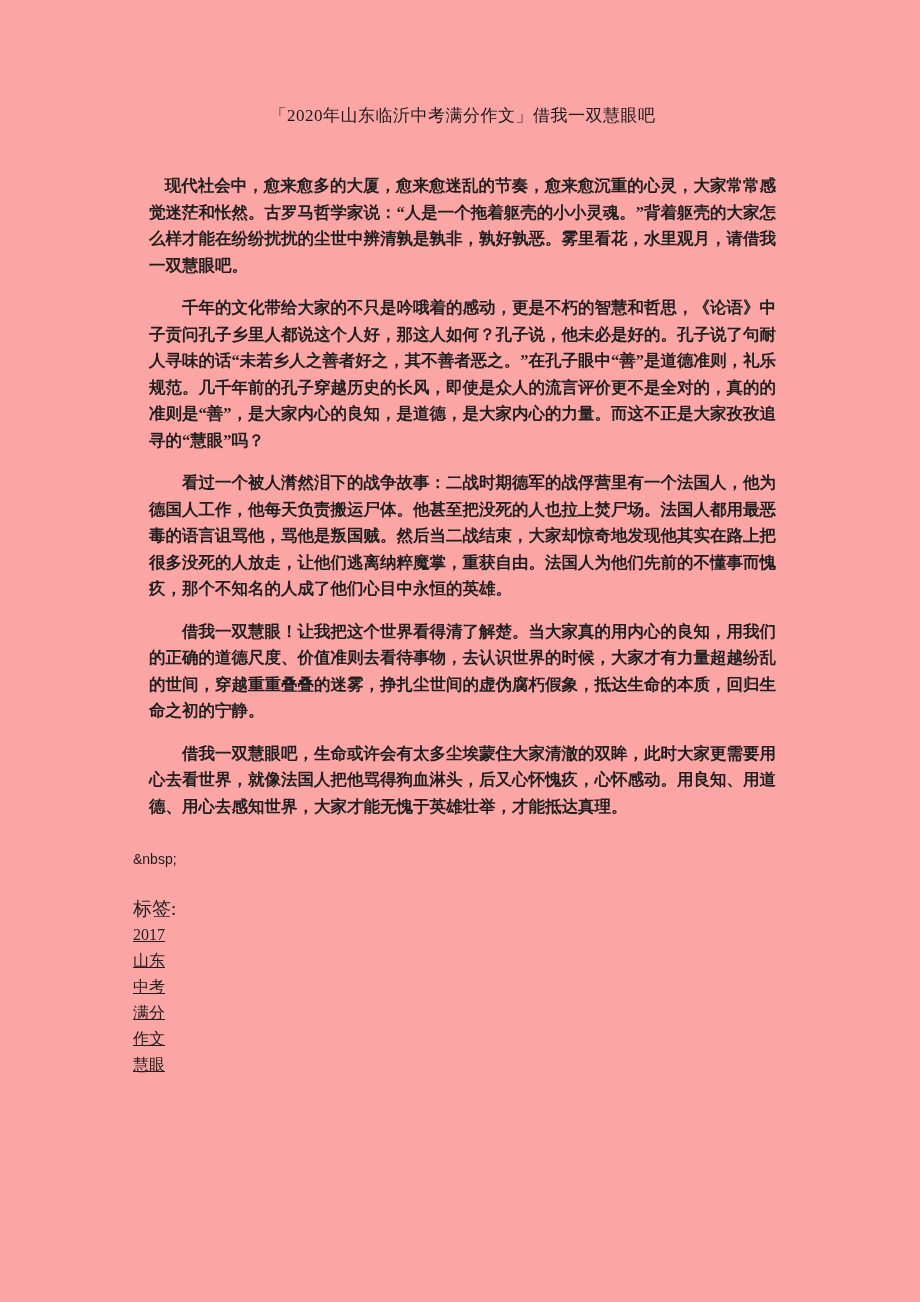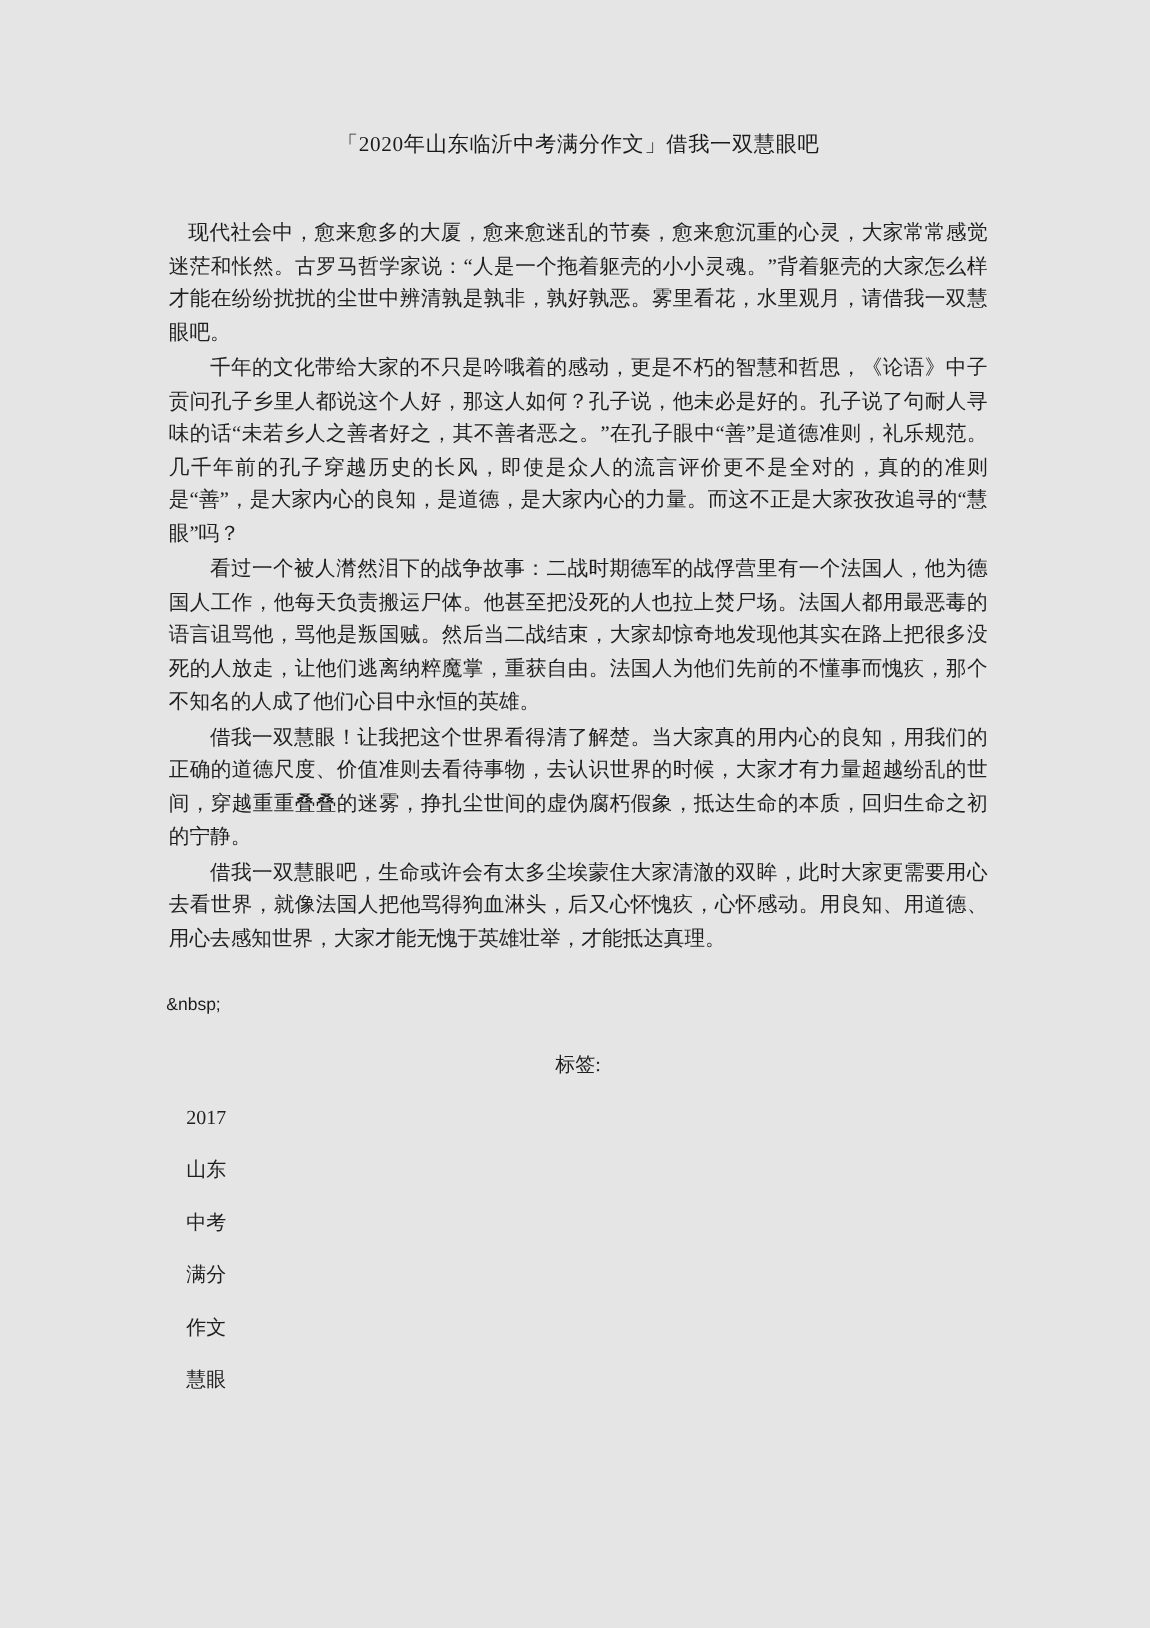--- a/index.html
+++ b/index.html
@@ -5,21 +5,21 @@
   html, body {
     margin: 0;
     padding: 0;
     background: #ffffff;
   }
   .page {
     position: relative;
     width: 920px;
     height: 1302px;
     box-sizing: border-box;
-    background: #e5e5e5;
+    background: #fca5a5;
     padding: 104px 128px 0 133px;
     font-family: "Liberation Serif", "DejaVu Serif", serif;
     color: #1f1f1f;
     overflow: hidden;
   }
   .doc-title {
     margin: 0;
     font-size: 17px;
     font-weight: 400;
     line-height: 24px;
@@ -27,50 +27,51 @@
     color: #1a1a1a;
     letter-spacing: 0.5px;
   }
   .doc-body {
     margin-top: 45px;
     font-size: 16.5px;
     line-height: 26.5px;
     text-align: justify;
   }
   .para {
-    margin: 2px;
+    margin: 16px;
     padding: 0;
     text-indent: 2em;
+    font-weight: bold;
   }
   .para.p-first {
     text-indent: 0.95em;
   }
   .nbsp-line {
     margin-top: 26px;
     font-family: "Liberation Sans", "DejaVu Sans", sans-serif;
     font-size: 14px;
     line-height: 26px;
     color: #1a1a1a;
   }
   .tags-label {
     margin-top: 24px;
-    font-size: 16px;
+    font-size: 19px;
     line-height: 26px;
-    text-align: center;
   }
   .tag-list {
     list-style: none;
     margin: 0;
     padding: 0;
     font-size: 16px;
     line-height: 26px;
   }
   .tag-item {
-    margin: 16px;
+    margin: 0;
     padding: 0;
+    text-decoration: underline;
   }
 </style>
 </head>
 <body>
 
 <div class="page">
 
   <h1 class="doc-title">「2020年山东临沂中考满分作文」借我一双慧眼吧</h1>
 
   <div class="doc-body">

